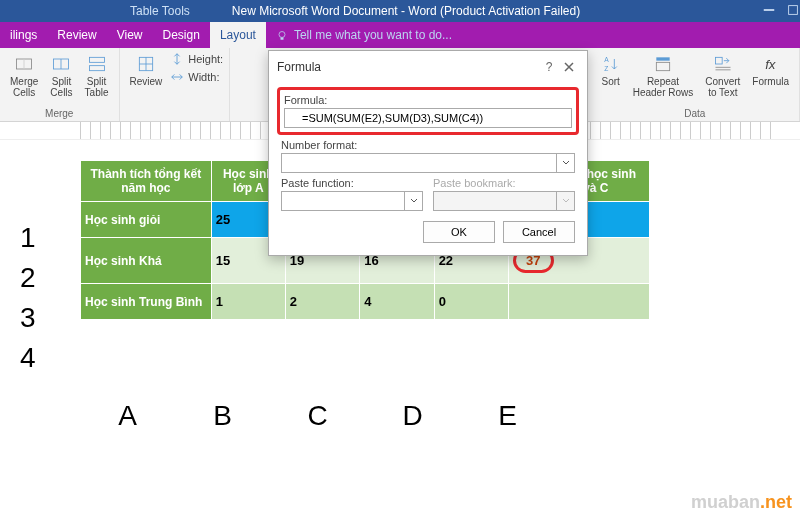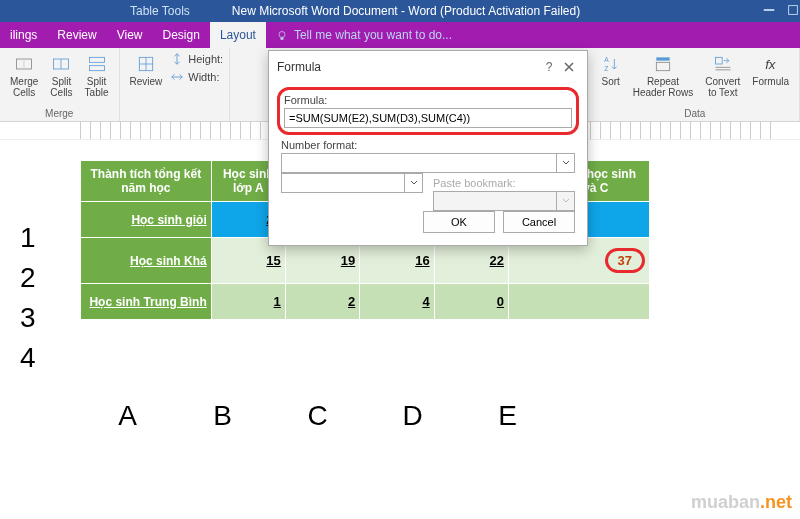--- a/index.html
+++ b/index.html
@@ -31,43 +31,43 @@
 .ruler { background: #fff; height: 18px; border-bottom: 1px solid #eee; position: relative; font-size: 8px; color: #888; }
 .ruler .marks { position: absolute; left: 80px; right: 20px; top: 0; height: 100%; background: repeating-linear-gradient(to right, #ccc 0, #ccc 1px, transparent 1px, transparent 10px); }
 
 .page { position: absolute; left: 60px; top: 160px; width: 680px; }
 .rownums { position: absolute; left: 20px; top: 218px; font-family: "Times New Roman", serif; font-size: 28px; color: #000; line-height: 40px; }
 .colletters { position: absolute; left: 80px; top: 400px; font-family: "Times New Roman", serif; font-size: 28px; color: #000; display: flex; }
 .colletters span { width: 95px; text-align: center; }
 
 table.data { border-collapse: collapse; width: 570px; margin-left: 20px; }
 table.data th { background: #70ad47; color: #fff; font-size: 12px; font-weight: 600; padding: 6px 4px; border: 1px solid #fff; text-align: center; }
-table.data td { font-size: 13px; font-weight: 600; text-align: right; padding: 10px 4px; border: 1px solid #fff; text-decoration: underline; }
+table.data td { font-size: 13px; font-weight: 600; text-align: left; padding: 10px 4px; border: 1px solid #fff; }
 table.data tr:nth-child(1) td { background: #0ea5e9; }
 table.data tr:nth-child(2) td { background: #e2efda; }
 table.data tr:nth-child(3) td { background: #c5e0b4; }
 table.data td.rowhdr { background: #70ad47 !important; color: #fff; font-size: 12px; }
 
 .circle-red { border: 3px solid #e8292e; border-radius: 16px; padding: 2px 10px; display: inline-block; }
 
 .dialog { position: absolute; left: 268px; top: 50px; width: 320px; background: #fff; border: 1px solid #aaa; box-shadow: 0 4px 12px rgba(0,0,0,0.25); font-size: 11px; }
 .dialog-title { display: flex; align-items: center; padding: 6px 8px; font-size: 12px; color: #333; }
 .dialog-title .dtspacer { flex: 1; }
 .dialog-title .dbtn { width: 20px; height: 20px; display: flex; align-items: center; justify-content: center; cursor: pointer; color: #666; }
 .dialog-body { padding: 8px 12px 12px; }
 .dialog-body label { display: block; font-size: 11px; color: #444; margin: 4px 0 2px; }
-.dialog-body input[type=text] { width: 100%; border: 1px solid #aaa; padding: 3px 4px; font-size: 11px; }
+.dialog-body input[type=text] { width: 100%; border: 1px solid #aaa; padding: 3px 17px; font-size: 11px; }
 .dialog-body .combo { display: flex; }
 .dialog-body .combo input { flex: 1; }
 .dialog-body .combo .dd { width: 18px; border: 1px solid #aaa; border-left: none; display: flex; align-items: center; justify-content: center; cursor: pointer; color: #555; font-size: 9px; }
 .dialog-row { display: flex; gap: 10px; }
 .dialog-row .col { flex: 1; }
-.dlg-buttons { display: flex; justify-content: flex-end; gap: 8px; margin-top: 0; }
+.dlg-buttons { display: flex; justify-content: flex-end; gap: 8px; margin-top: 10px; }
 .dlg-buttons button { width: 72px; height: 22px; background: #fdfdfd; border: 1px solid #aaa; font-size: 11px; cursor: pointer; }
-.formula-circle { border: 3px solid #e8292e; border-radius: 12px; padding: 0 4px 4px; margin: -4px -4px 4px; }
+.formula-circle { border: 3px solid #e8292e; border-radius: 4px; padding: 0 4px 4px; margin: -4px -4px 4px; }
 
 .watermark { position: absolute; right: 8px; bottom: 6px; font-size: 18px; font-weight: 700; color: #888; font-family: Arial, sans-serif; margin-top: 44px; }
 .watermark .mb { color: #d0d0d0; }
 .watermark .net { color: #f7931e; }
 </style>
 </head>
 <body>
 
 <div class="titlebar">
   <span class="tt">Table Tools</span>
@@ -274,20 +274,21 @@
     <div class="combo">
       <input type="text" style="">
       <div class="dd">
         <svg width="8" height="8" viewBox="0 0 8 8">
             <path d="M1 2l3 3 3-3" stroke="#555" fill="none"></path>
           </svg>
       </div>
     </div>
     <div class="dialog-row">
       <div class="col">
+        <label>Paste function:</label>
         <div class="combo">
           <input type="text" style="">
           <div class="dd">
             <svg width="8" height="8" viewBox="0 0 8 8">
                 <path d="M1 2l3 3 3-3" stroke="#555" fill="none"></path>
               </svg>
           </div>
         </div>
       </div>
       <div class="col">

